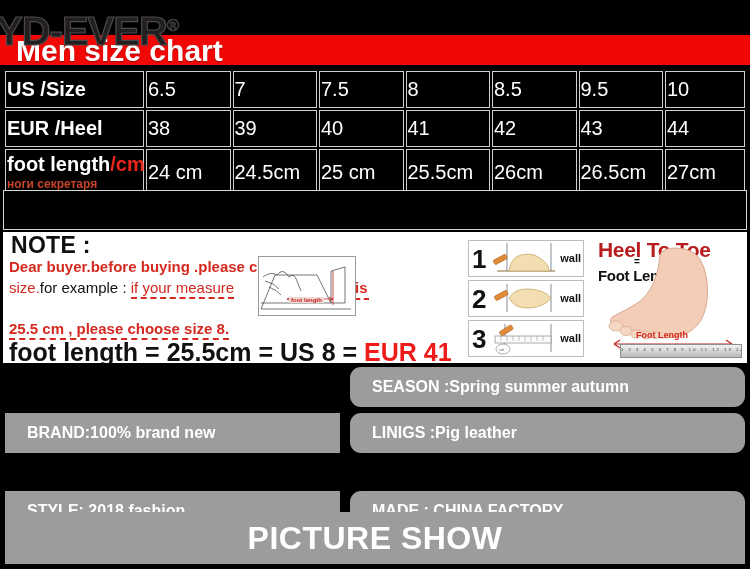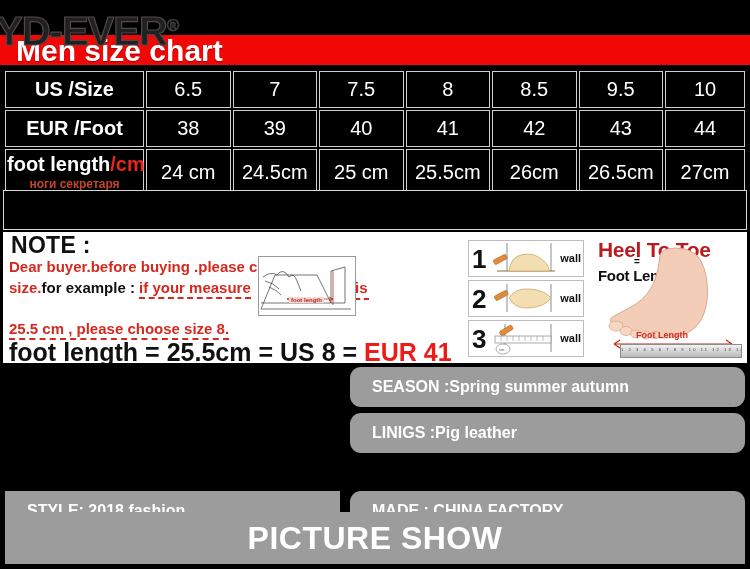--- a/index.html
+++ b/index.html
@@ -17,40 +17,40 @@
 
   
   .redbar{position:absolute;left:0;top:35px;width:750px;height:30px;background:#f00706;}
   .redbar span{position:absolute;left:16px;top:2px;color:#fff;font-size:30px;font-weight:bold;
     line-height:27px;text-shadow:0 1px 1px rgba(0,0,0,.35);}
 
   
   .tablewrap{position:absolute;left:0;top:67px;width:750px;height:121px;background:#000;
     padding:2px 3px;box-sizing:border-box;}
   table.size{border-collapse:separate;border-spacing:2px;width:744px;table-layout:fixed;}
-  table.size td{background:#000;color:#fff;text-align:center;border:1px solid #cfcfcf;
+  table.size td{background:#000;color:#fff;border:1px solid #cfcfcf;
     height:33px;font-size:20px;font-family:"Liberation Sans",sans-serif;}
   td.rowlabel{font-family:"Liberation Serif",serif;font-weight:bold;font-size:19px;
     width:135px;white-space:nowrap;}
   td.rowlabel .red{color:#e8261c;}
   td.rowlabel .sub{display:block;color:#c6442a;font-size:12px;font-weight:bold;
     font-family:"Liberation Sans",sans-serif;margin-top:1px;}
   td.flen{color:#d4683f;font-size:15px;}
   tr.fl td{height:42px;}
   td.lastcol{width:76px;}
   .emptyrow{position:absolute;left:3px;top:190px;width:744px;height:40px;background:#000;
     border:1px solid #d8d8d8;box-sizing:border-box;}
 
   
   .note{position:absolute;left:3px;top:232px;width:744px;height:131px;background:#fff;
     overflow:hidden;}
   .note-title{position:absolute;left:8px;top:0px;font-size:23px;font-weight:bold;color:#111;
     letter-spacing:.3px;}
   .nl1{position:absolute;left:6px;top:26px;font-size:15px;font-weight:bold;color:#d4291f;}
-  .nl2{position:absolute;left:6px;top:47px;font-size:15px;font-weight:bold;color:#d4291f;}
+  .nl2{position:absolute;left:6px;top:47px;font-size:15px;font-weight:normal;color:#d4291f;}
   .nl2 .blk{color:#111;}
   .nl2 .u{border-bottom:2px dashed #d4291f;padding-bottom:1px;}
   .nl3{position:absolute;left:6px;top:88px;font-size:15px;font-weight:bold;color:#d4291f;
     border-bottom:2px dashed #d4291f;padding-bottom:1px;}
   .nl-is{position:absolute;left:352px;top:47px;font-size:15px;font-weight:bold;color:#d4291f;}
   .nl-is .dash{display:block;width:14px;border-bottom:2px dashed #d4291f;margin-top:2px;}
   .bigline{position:absolute;left:6px;top:106px;font-size:25px;font-weight:bold;color:#111;
     white-space:nowrap;}
   .bigline .seg{border-bottom:3px solid #e08020;padding-bottom:1px;}
   .bigline .eur{color:#ee1c18;border-bottom:3px dashed #111;padding-bottom:1px;}
@@ -118,21 +118,21 @@
         <td class="rowlabel">US /Size</td>
         <td>6.5</td>
         <td>7</td>
         <td>7.5</td>
         <td>8</td>
         <td>8.5</td>
         <td>9.5</td>
         <td class="lastcol">10</td>
       </tr>
       <tr>
-        <td class="rowlabel">EUR /Foot</td>
+        <td class="rowlabel">EUR /Heel</td>
         <td>38</td>
         <td>39</td>
         <td>40</td>
         <td>41</td>
         <td>42</td>
         <td>43</td>
         <td class="lastcol">44</td>
       </tr>
       <tr class="fl">
         <td class="rowlabel">
@@ -261,20 +261,23 @@
         <path d="M140 110 l-6 -4 M140 110 l-6 4"></path>
       </g>
     </svg>
     <div class="flab">Foot Length</div>
     <div class="ruler">
       <div class="ticks">1 2 3 4 5 6 7 8 9 10 11 12 13 14 15 16 17 18 19 20 21 22 23 24 25 26 27 28</div>
     </div>
   </div>
 
   <div class="infogrid">
+    <div class="infocell col-l row-2">
+      <span>BRAND:100% brand new</span>
+    </div>
     <div class="infocell col-l row-3">
       <span>STYLE: 2018 fashion</span>
     </div>
     <div class="infocell col-r row-1">
       <span>SEASON :Spring summer autumn</span>
     </div>
     <div class="infocell col-r row-2">
       <span>LINIGS :Pig leather</span>
     </div>
     <div class="infocell col-r row-3">

